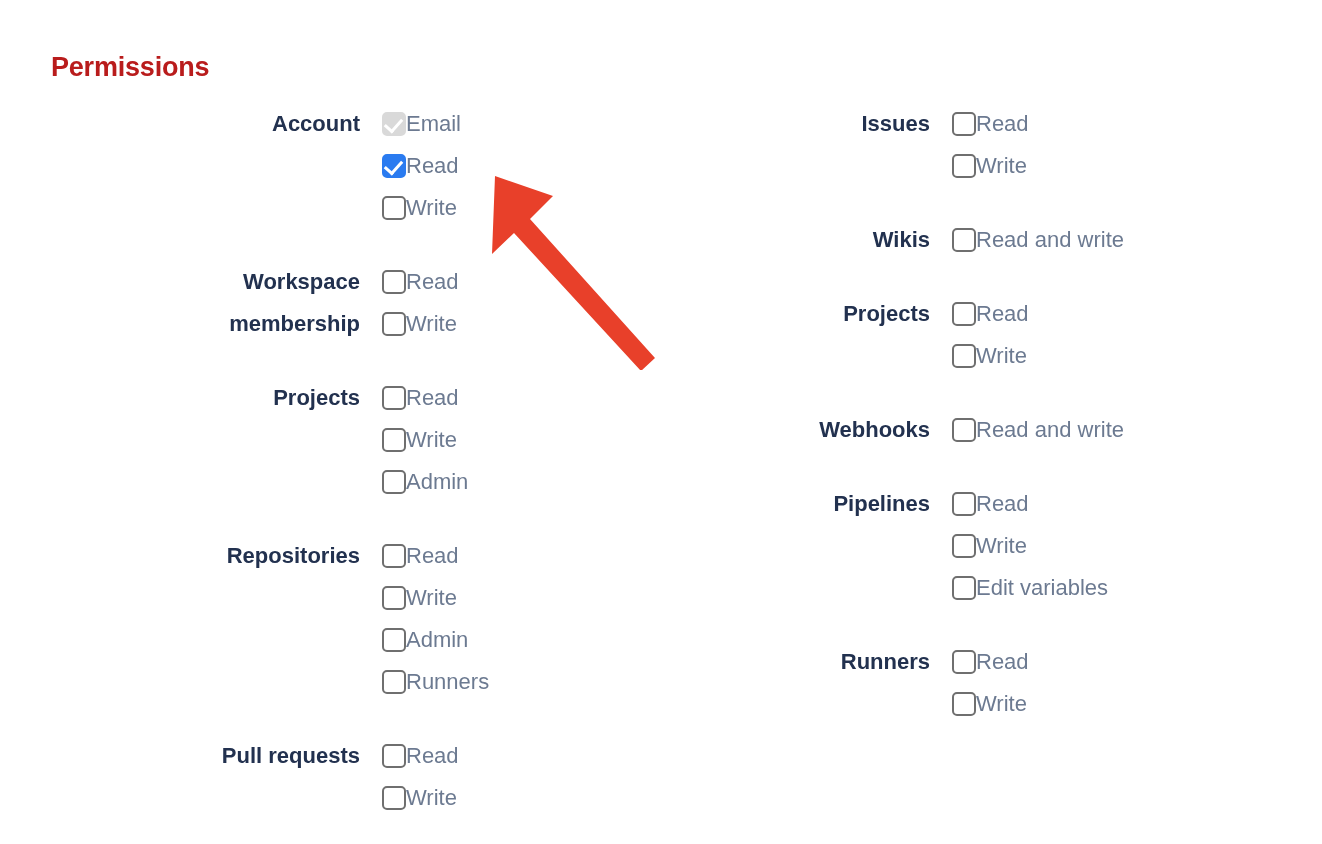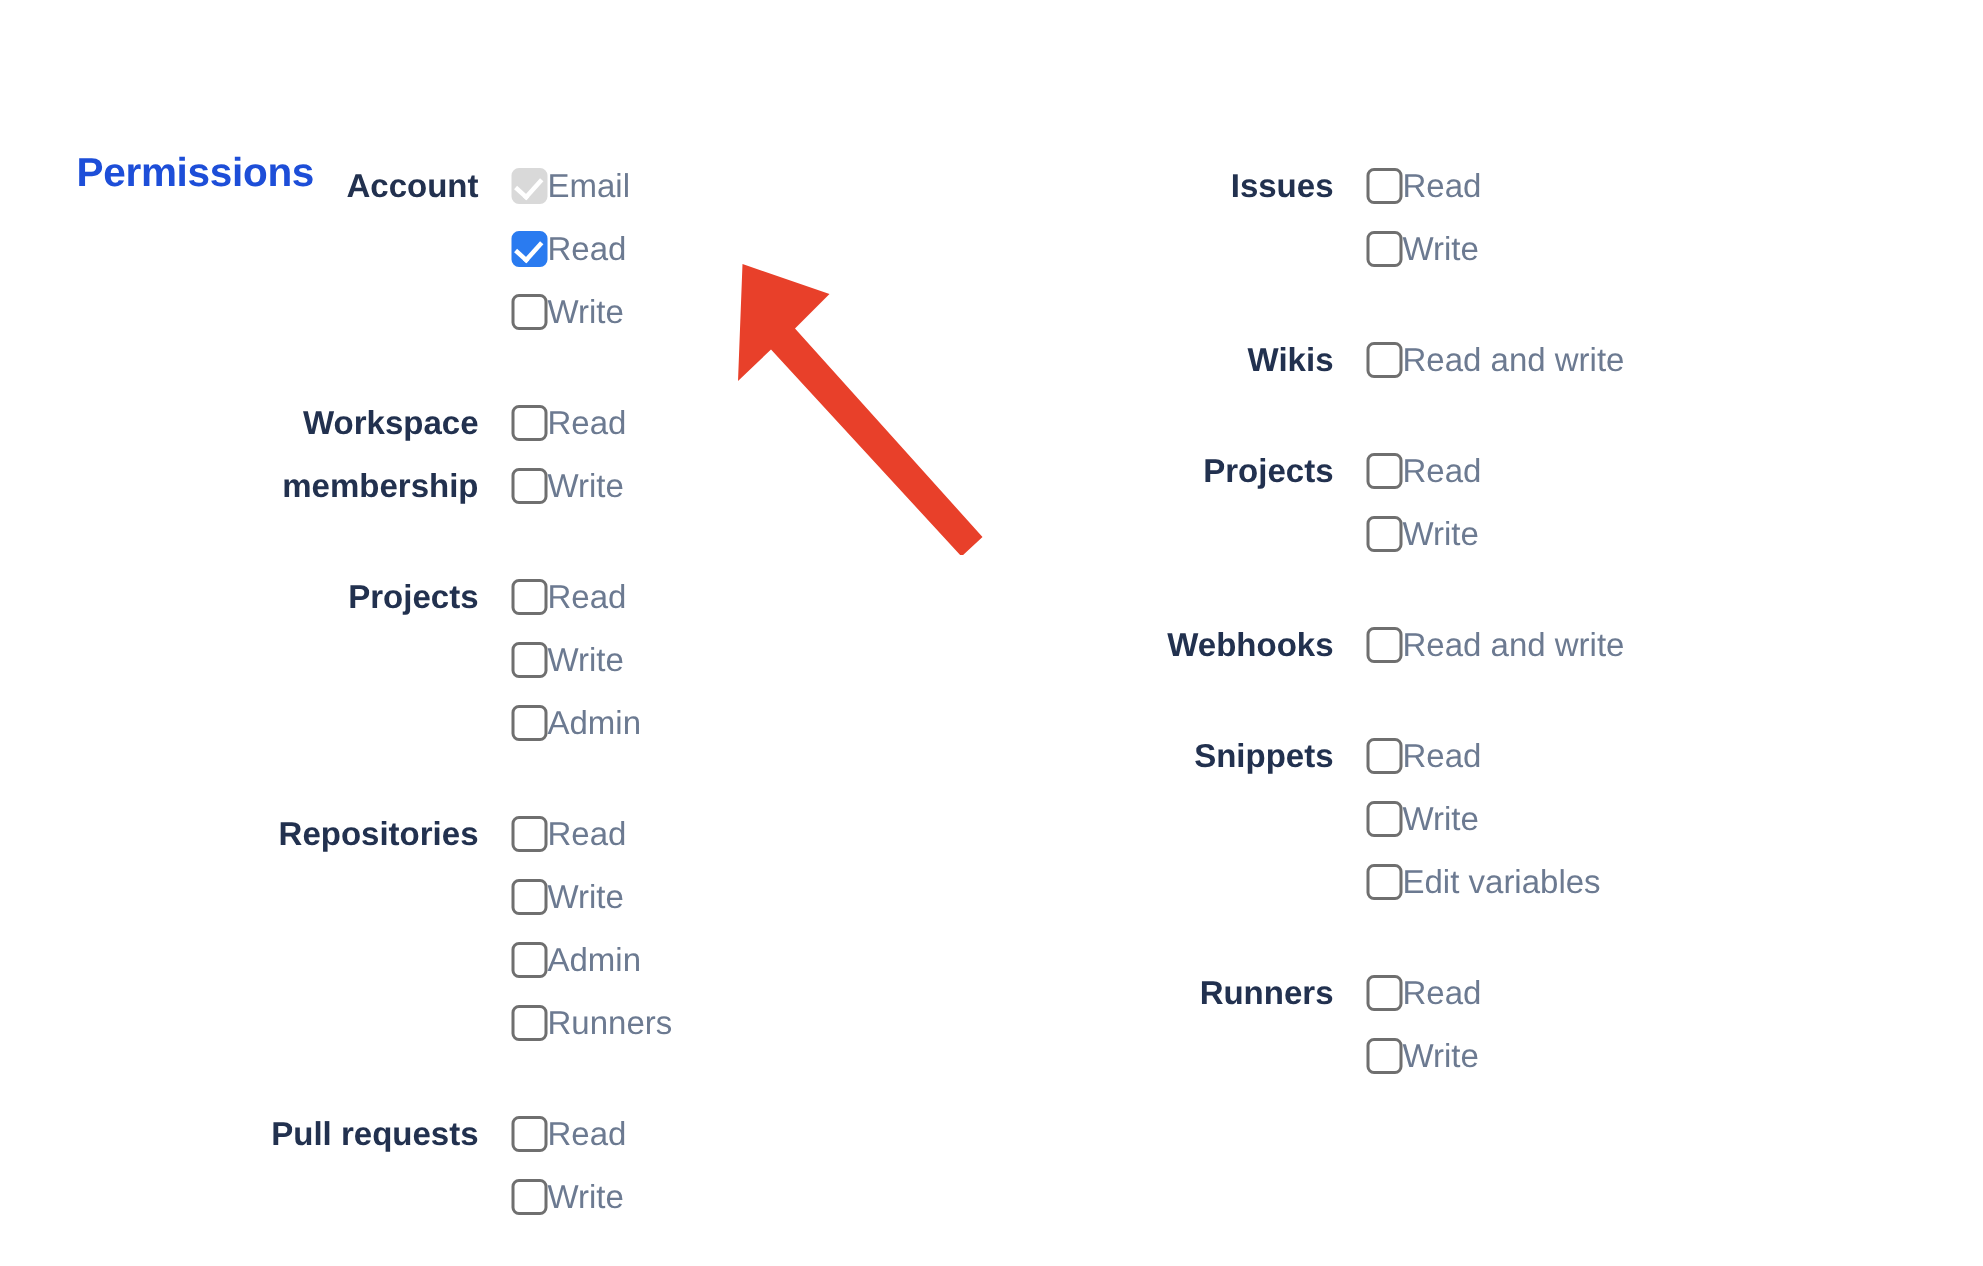--- a/index.html
+++ b/index.html
@@ -20,40 +20,40 @@
     overflow: hidden;
   }
 
   
   .page-title {
     position: absolute;
     left: 51px;
     top: 50px;
     font-size: 27px;
     font-weight: bold;
-    color: #1d4ed8;
+    color: #b91c1c;
     letter-spacing: -0.2px;
     line-height: 34px;
     white-space: nowrap;
-    margin-top: 48px;
   }
 
   
   .col {
     position: absolute;
     top: 103px;
   }
   .col-left  { left: 0px;   width: 620px; }
   .col-right { left: 600px; width: 700px; }
 
   
   .perm-group {
     display: flex;
     align-items: flex-start;
     margin-bottom: 32px;
+    padding-left: 41px;
   }
   .perm-group:last-child { margin-bottom: 0; }
 
   .group-label {
     font-size: 22px;
     font-weight: bold;
     color: #22314f;
     text-align: right;
     line-height: 42px;
     padding-right: 22px;
@@ -259,21 +259,21 @@
       <div class="perm-group">
         <div class="group-label">Webhooks</div>
         <div class="group-options">
           <label class="opt-row">
             <span class="cb" role="checkbox" aria-checked="false"></span>
             <span class="opt-label">Read and write</span>
           </label>
         </div>
       </div>
       <div class="perm-group">
-        <div class="group-label">Snippets</div>
+        <div class="group-label">Pipelines</div>
         <div class="group-options">
           <label class="opt-row">
             <span class="cb" role="checkbox" aria-checked="false"></span>
             <span class="opt-label">Read</span>
           </label>
           <label class="opt-row">
             <span class="cb" role="checkbox" aria-checked="false"></span>
             <span class="opt-label">Write</span>
           </label>
           <label class="opt-row">

